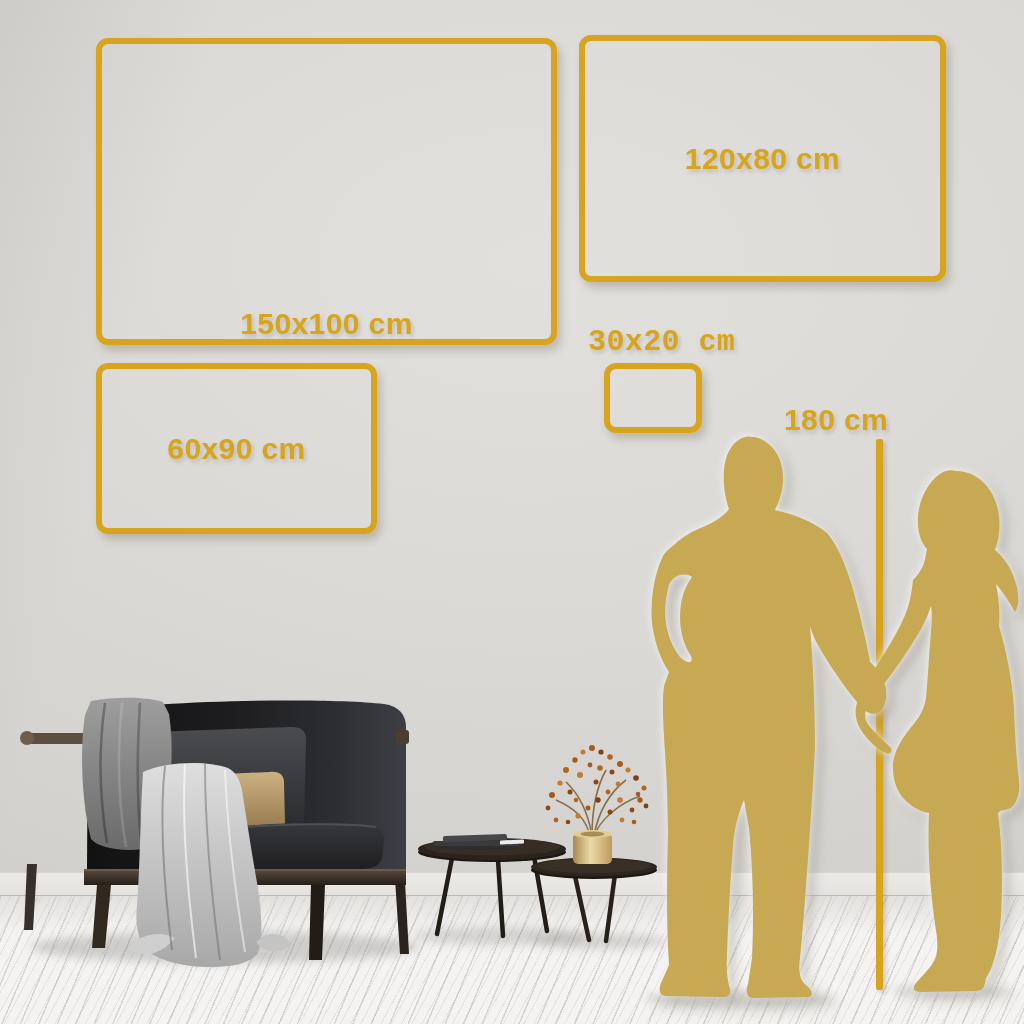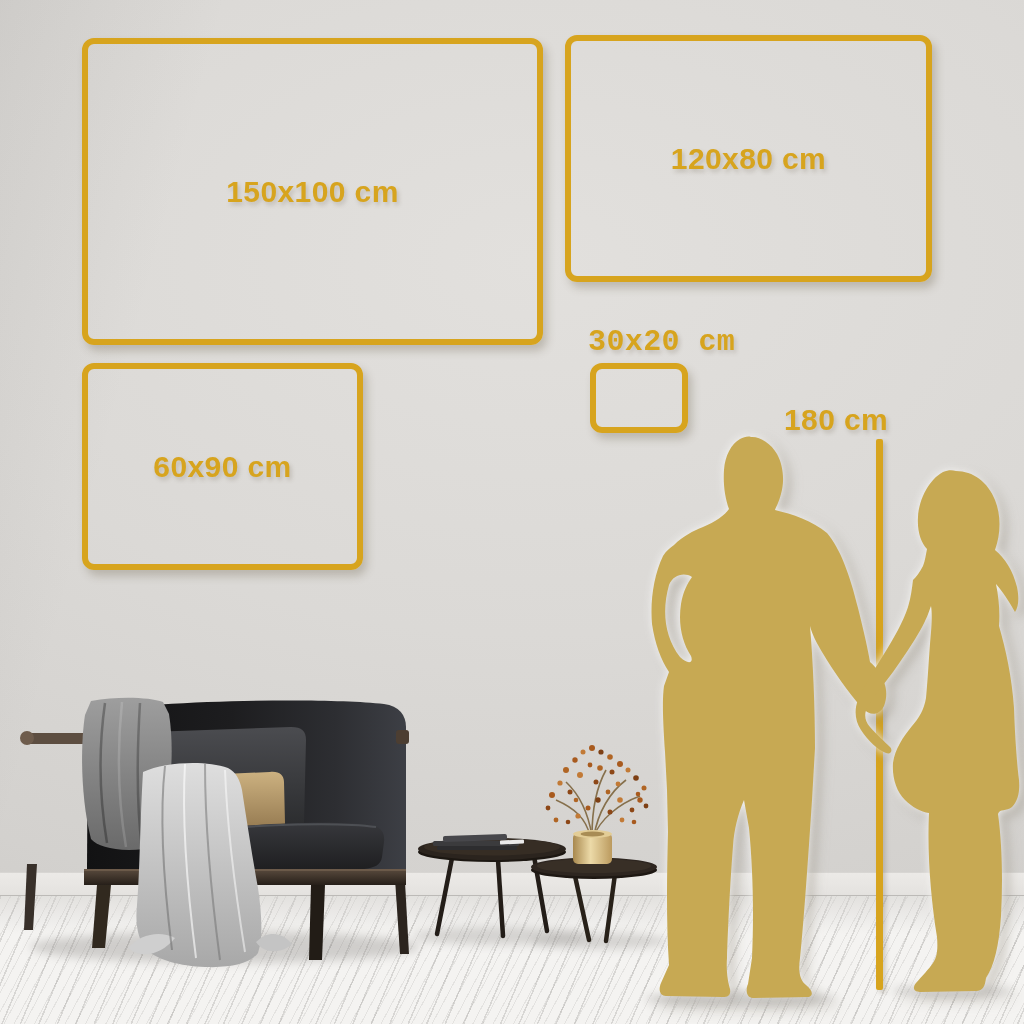--- a/index.html
+++ b/index.html
@@ -27,24 +27,25 @@
     background-image:
       linear-gradient(180deg, rgba(205,203,200,.45), rgba(255,255,255,0) 30%),
       repeating-linear-gradient(113deg, rgba(150,148,145,.30) 0 1.5px, rgba(0,0,0,0) 1.5px 17px),
       repeating-linear-gradient(118deg, rgba(170,168,165,.22) 0 1px, rgba(0,0,0,0) 1px 9px);
   }
   .frame{
     position:absolute;border:6px solid var(--gold);border-radius:12px;
     box-shadow:4px 6px 8px rgba(115,105,85,.32);
     display:flex;align-items:center;justify-content:center;
     box-sizing:border-box;
-  }
-  .f1{left:82px;top:38px;width:461px;height:307px;}
+    margin-left:14px;
+  }
+  .f1{left:82px;top:38px;width:461px;height:307px;align-items:flex-end;}
   .f2{left:565px;top:35px;width:367px;height:247px;}
-  .f3{left:82px;top:363px;width:281px;height:207px;}
+  .f3{left:82px;top:363px;width:281px;height:171px;}
   .f4{left:383px;top:365px;width:187px;height:125px;}
   .f5{left:590px;top:363px;width:98px;height:70px;}
   .flabel{
     font-size:30px;font-weight:800;letter-spacing:.4px;color:var(--gold);
     text-shadow:2px 3px 4px rgba(115,105,85,.28);
     white-space:nowrap;line-height:1;
   }
   .label-30x20{position:absolute;left:588px;top:327px;font-family:Liberation Mono, monospace;}
   .height-label{position:absolute;left:784px;top:405px;width:112px;text-align:left;}
   .height-line{

